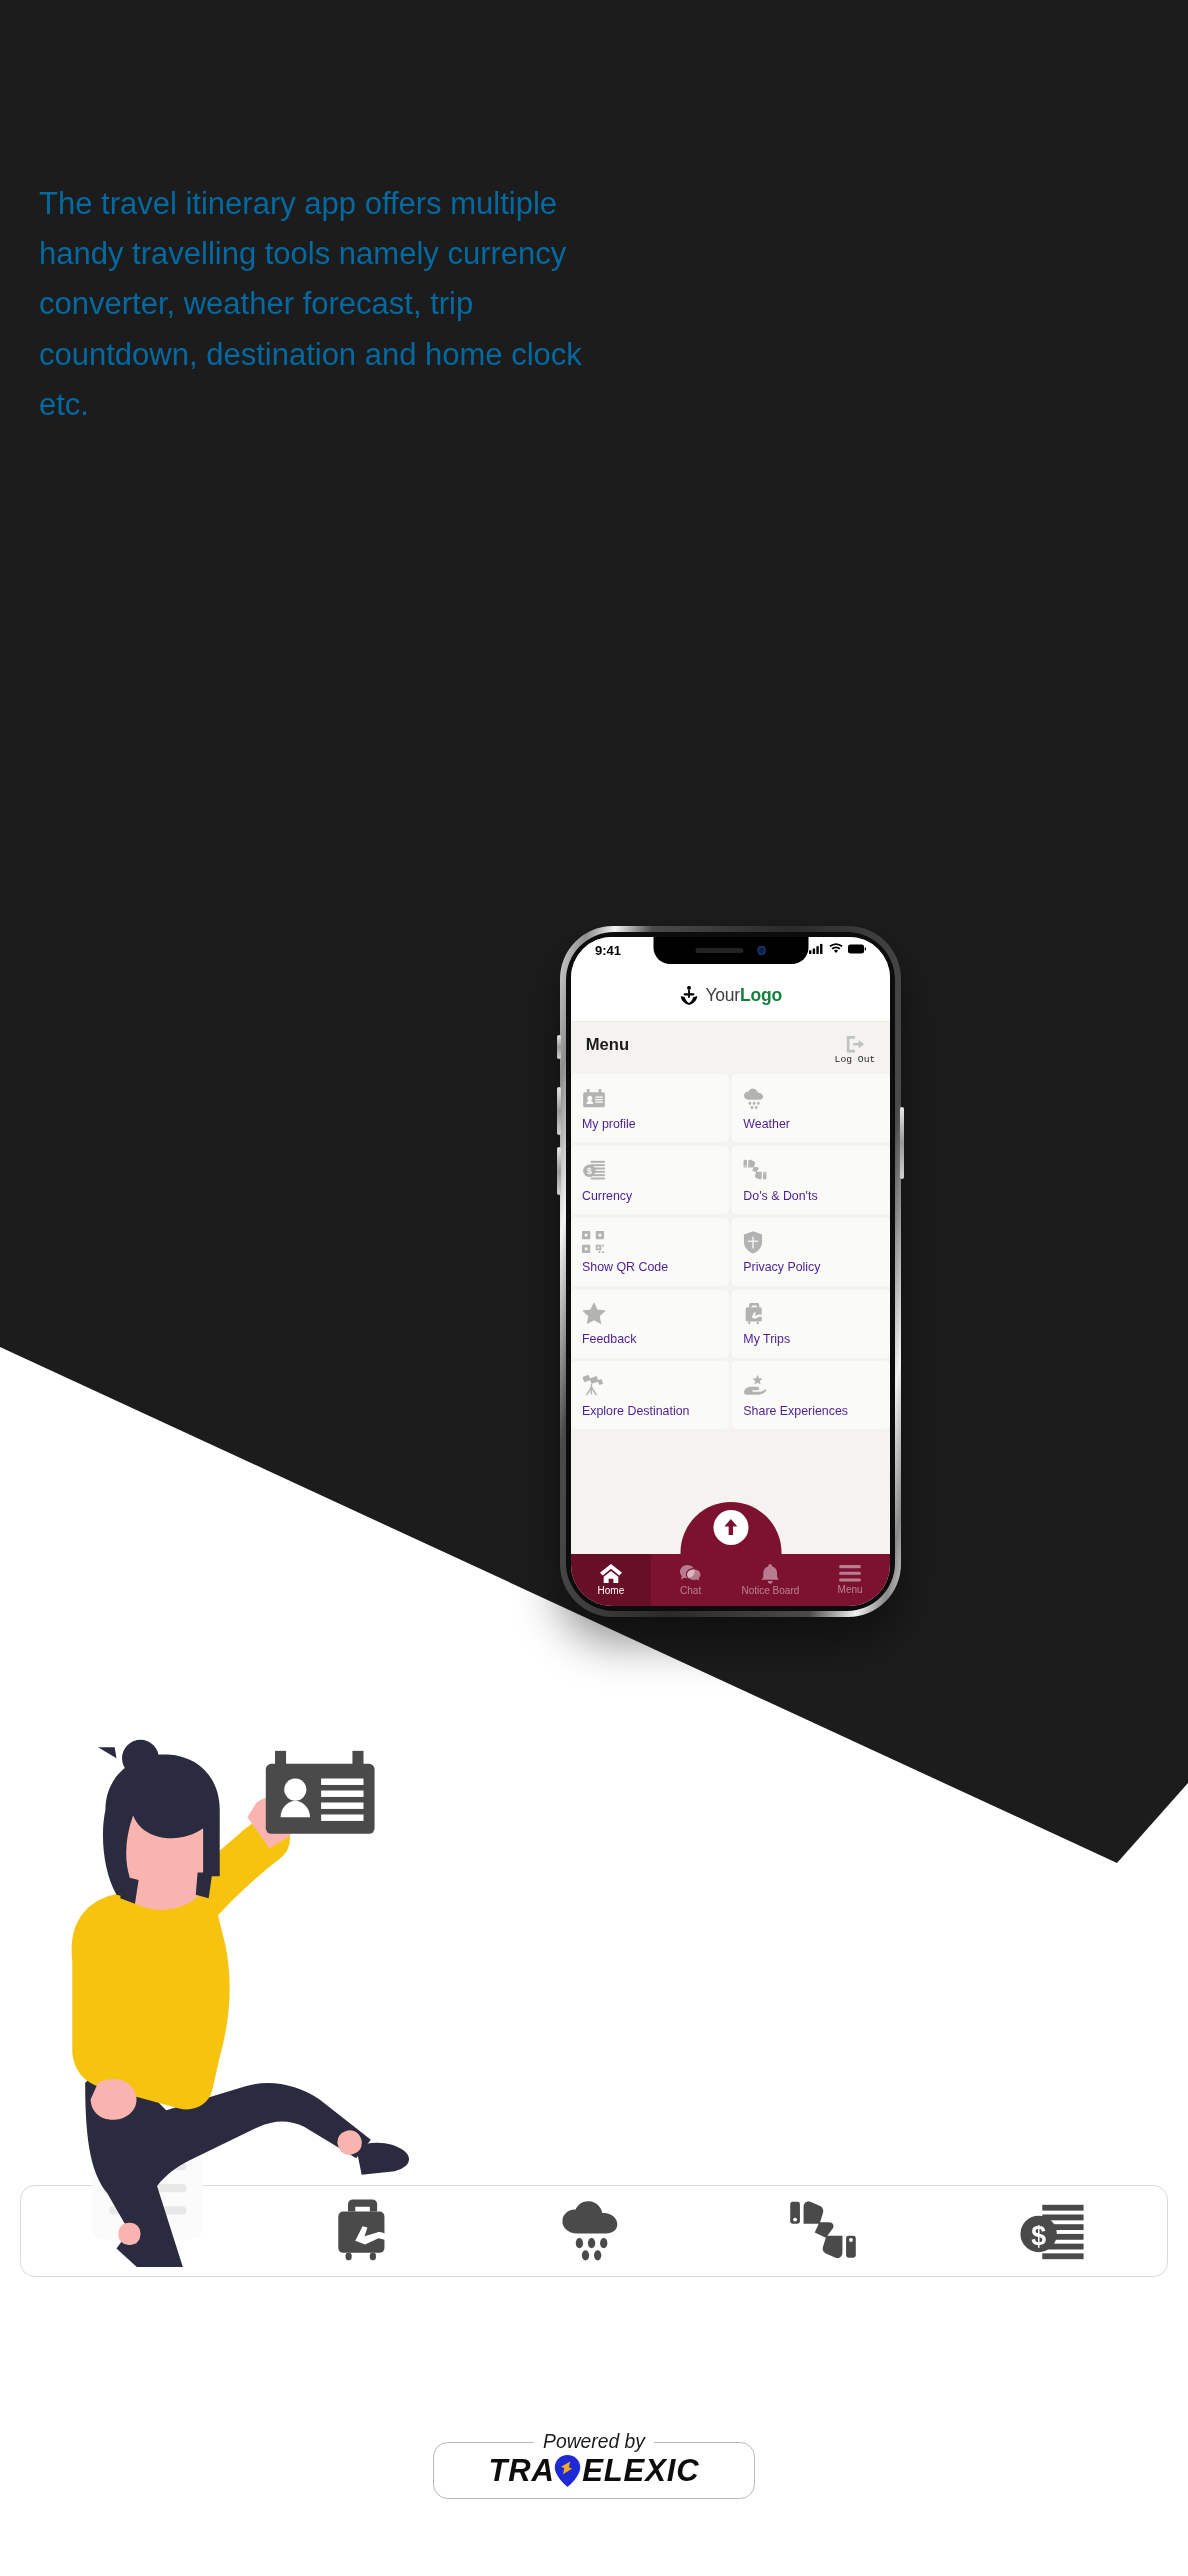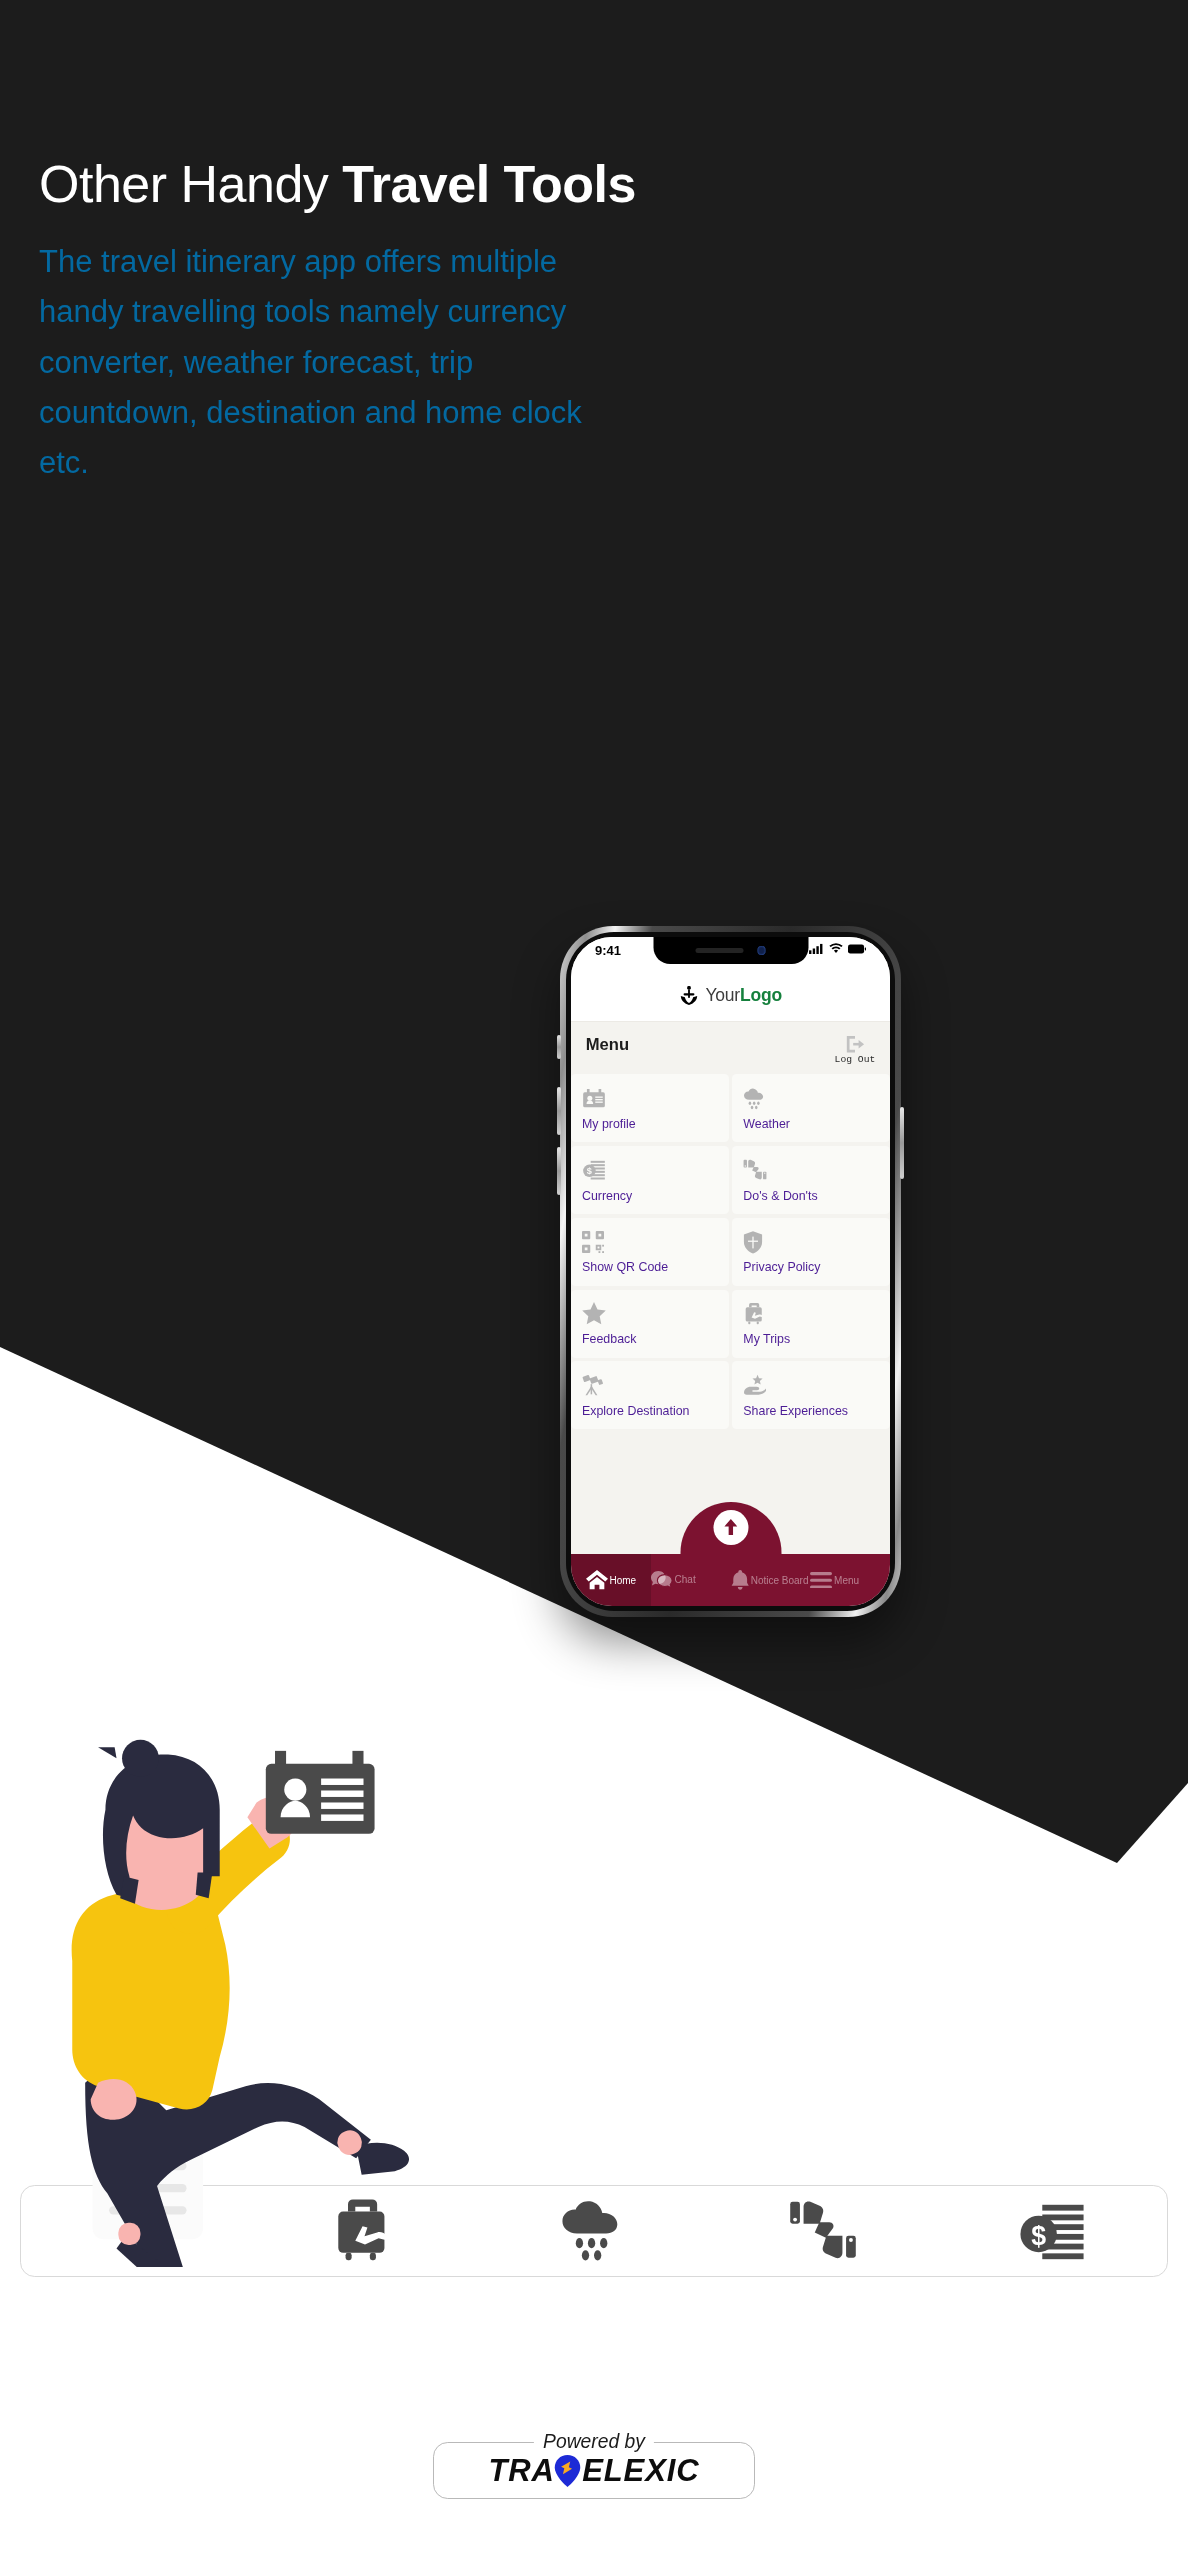--- a/index.html
+++ b/index.html
@@ -121,21 +121,21 @@
     width:35px; height:35px; border-radius:50%; background:#fff;
     display:flex; align-items:center; justify-content:center; margin-bottom:1.8px;
   }
 
   
   #bottom-nav{
     flex:0 0 auto; height:52px; background:#7c1230;
     display:flex; align-items:center; position:relative;
   }
   .nav-item{
-    flex:1; display:flex; flex-direction:row; align-items:center; gap:1.8px;
+    flex:1; display:flex; flex-direction:column; align-items:center; gap:1.8px;
     color:rgba(255,255,255,.45);
   }
   .nav-item.active{ color:#ffffff; background:rgba(0,0,0,.16); height:100%;
                     justify-content:center; }
   .nav-item .nav-lbl{ font-size:10px; }
 
   
   #illus{ position:absolute; left:28px; top:1714px; width:424px; height:553px; z-index:30; }
 
   
@@ -164,23 +164,20 @@
   #brand{ display:flex; align-items:center; font-size:31px; font-weight:800;
           letter-spacing:0.9px; color:#0d0d0d; }
 </style>
 </head>
 <body>
 
 <div id="bg-white"></div>
 <div id="bg-dark"></div>
 
 <div id="hero">
-  <div id="headline">
-    <span>Other Handy </span><span class="bold">Travel Tools</span>
-  </div>
   <div id="subtext">The travel itinerary app offers multiple handy travelling tools namely currency converter, weather forecast, trip countdown, destination and home clock etc.</div>
 </div>
 
 <svg id="illus" viewBox="0 0 460 600">
 
   <rect x="70" y="452" width="120" height="118" rx="12" fill="#fbfbfb"></rect>
   <rect x="88" y="486" width="84" height="9" rx="4.5" fill="#e7e7e7"></rect>
   <rect x="88" y="510" width="84" height="9" rx="4.5" fill="#e7e7e7"></rect>
   <rect x="88" y="534" width="84" height="9" rx="4.5" fill="#e7e7e7"></rect>
 

